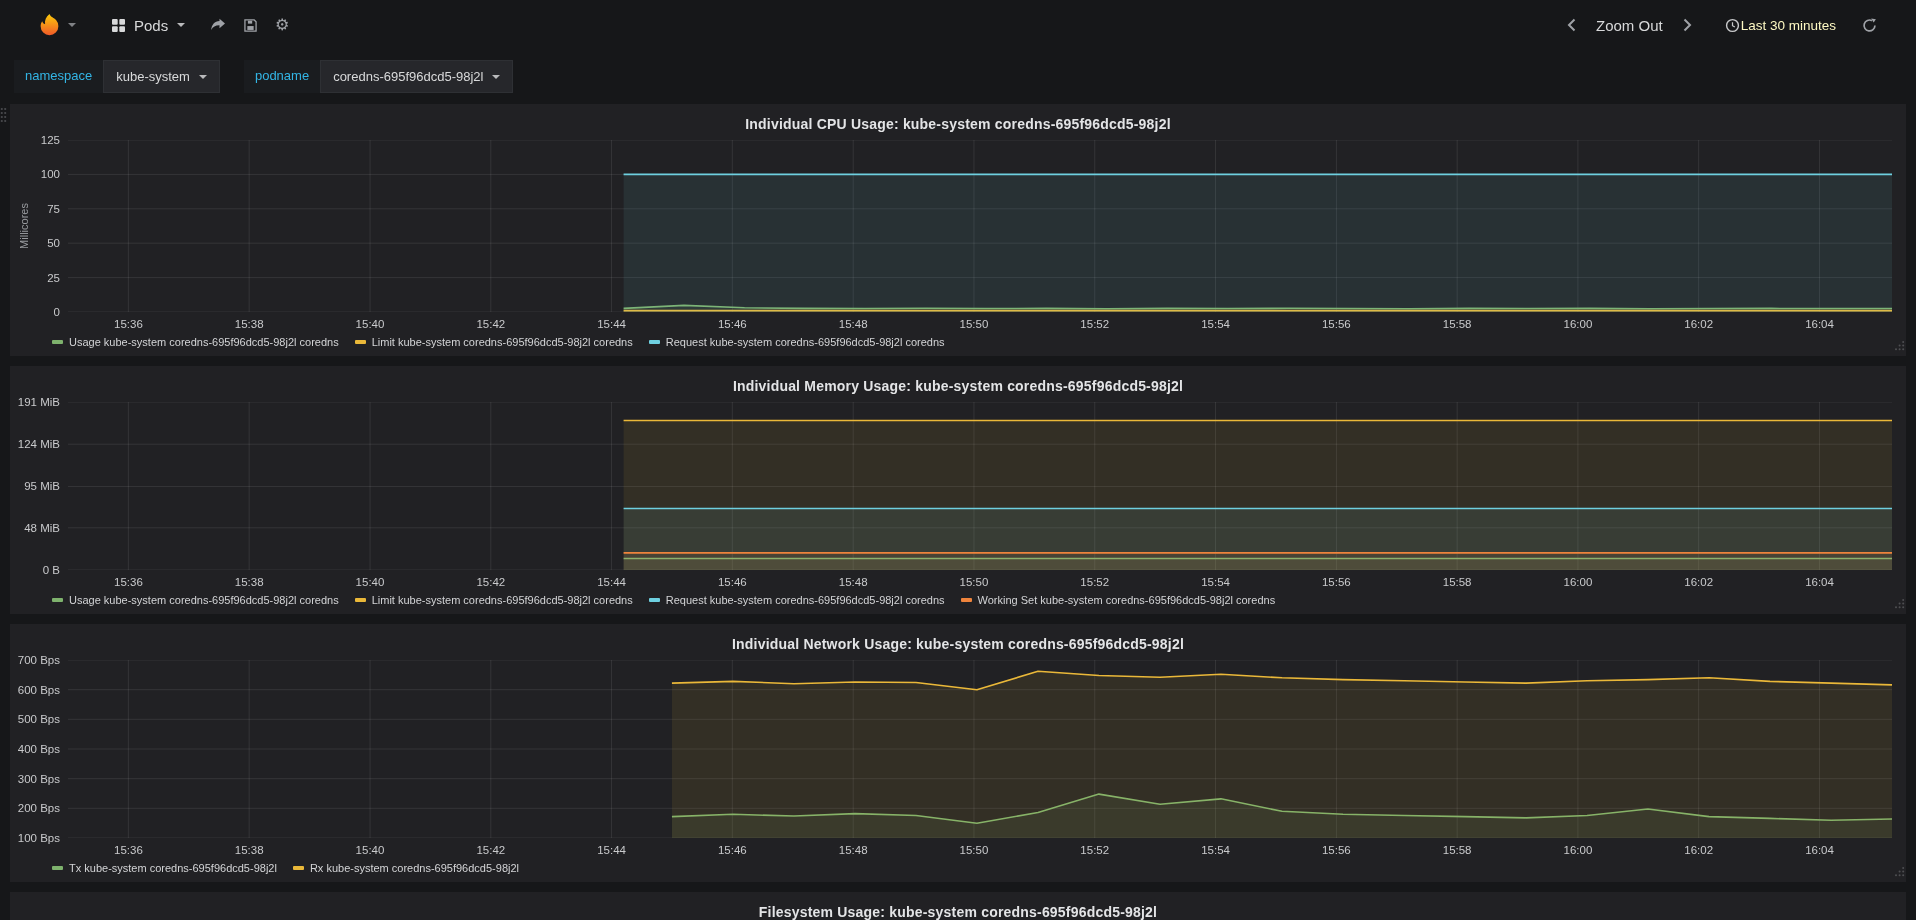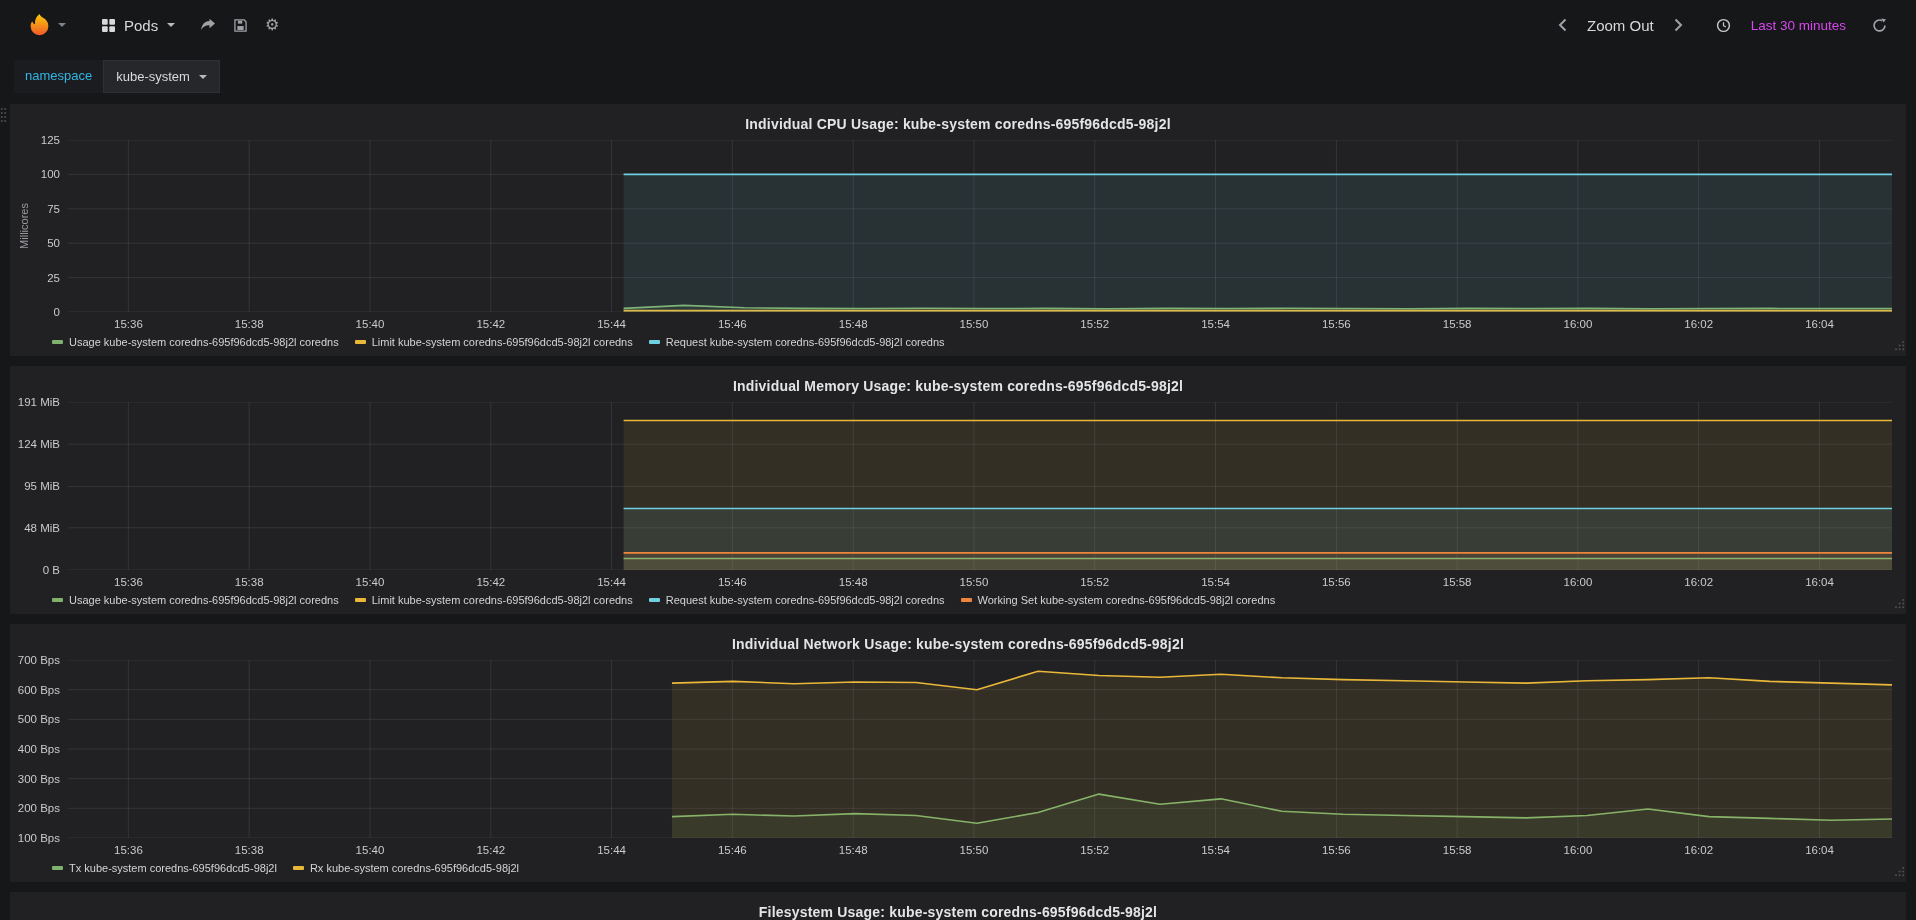--- a/index.html
+++ b/index.html
@@ -1,28 +1,28 @@
 <!DOCTYPE html>
 <html><head>
 <meta charset="utf-8">
 <style>
   *{box-sizing:border-box;margin:0;padding:0}
   html,body{width:1916px;height:920px;overflow:hidden}
   body{background:#161719;color:#d8d9da;font-family:"Liberation Sans",sans-serif}
-  .navbar{height:50px;display:flex;align-items:center;padding:0 22px;background:#161719}
+  .navbar{height:50px;display:flex;align-items:center;padding:0 32px;background:#161719}
   .logo-btn{display:flex;align-items:center;gap:5px;padding:4px 4px;cursor:pointer}
   .caret{width:0;height:0;border-left:4px solid transparent;border-right:4px solid transparent;border-top:4px solid #b9babc;display:inline-block}
   .caret.dim{border-top-color:#808285}
   .dash-nav{display:flex;align-items:center;gap:9px;margin-left:22px;padding:7px 10px;font-size:15px;color:#d8d9da;cursor:pointer}
   .nav-icons{display:flex;align-items:center;gap:2px;margin-left:8px}
   .icon-btn{min-width:30px;height:30px;display:flex;align-items:center;justify-content:center;color:#9fa2a7;cursor:pointer;border-radius:2px}
   .uni{font-family:"DejaVu Sans",sans-serif;font-size:16px;line-height:1}
   .nav-right{margin-left:auto;display:flex;align-items:center;gap:8px}
   .zoom-out{font-size:15px;color:#d8d9da;cursor:pointer;padding:0 2px}
-  .time-btn{display:flex;gap:20px;font-size:13.5px;color:#d946ef;cursor:pointer;margin:0 10px 0 14px}
+  .time-btn{display:flex;gap:1px;font-size:13.5px;color:#fef9c3;cursor:pointer;margin:0 10px 0 14px}
   .time-btn svg{color:#c8c9cb}
   .submenu{display:flex;gap:24px;padding:10px 14px 9px;align-items:center}
   .var-group{display:flex;align-items:stretch}
   .var-label{color:#33b5e5;font-size:13px;padding:8px 11px;background:#1a1c1f}
   .var-value{color:#d8d9da;font-size:13px;padding:8px 12px;background:#26272b;border:1px solid #2e3034;display:flex;align-items:center;gap:9px;cursor:pointer}
   .dash{padding:2px 10px 0;position:relative}
   .panel{position:relative;background:#212124;margin-bottom:10px;padding:5px 8px 6px}
   .panel-title{text-align:center;font-size:14px;font-weight:700;color:#e3e4e6;padding:7px 0 6px;cursor:pointer;letter-spacing:.2px}
   .plot-wrap{position:relative;margin:2px 6px 24px 50px}
   .plot{position:relative;width:100%}
@@ -113,20 +113,27 @@
           </svg>
       </span>
     </div>
   </nav>
 
   <div class="submenu">
     <div class="var-group">
       <span class="var-label">namespace</span>
       <span class="var-value">
         <span>kube-system</span>
+        <i class="caret"></i>
+      </span>
+    </div>
+    <div class="var-group">
+      <span class="var-label">podname</span>
+      <span class="var-value">
+        <span>coredns-695f96dcd5-98j2l</span>
         <i class="caret"></i>
       </span>
     </div>
   </div>
 
   <div class="dash">
 
     <section class="panel">
       <span class="row-handle">
         <svg width="7" height="16" viewBox="0 0 7 16" fill="#4a4b4f">

